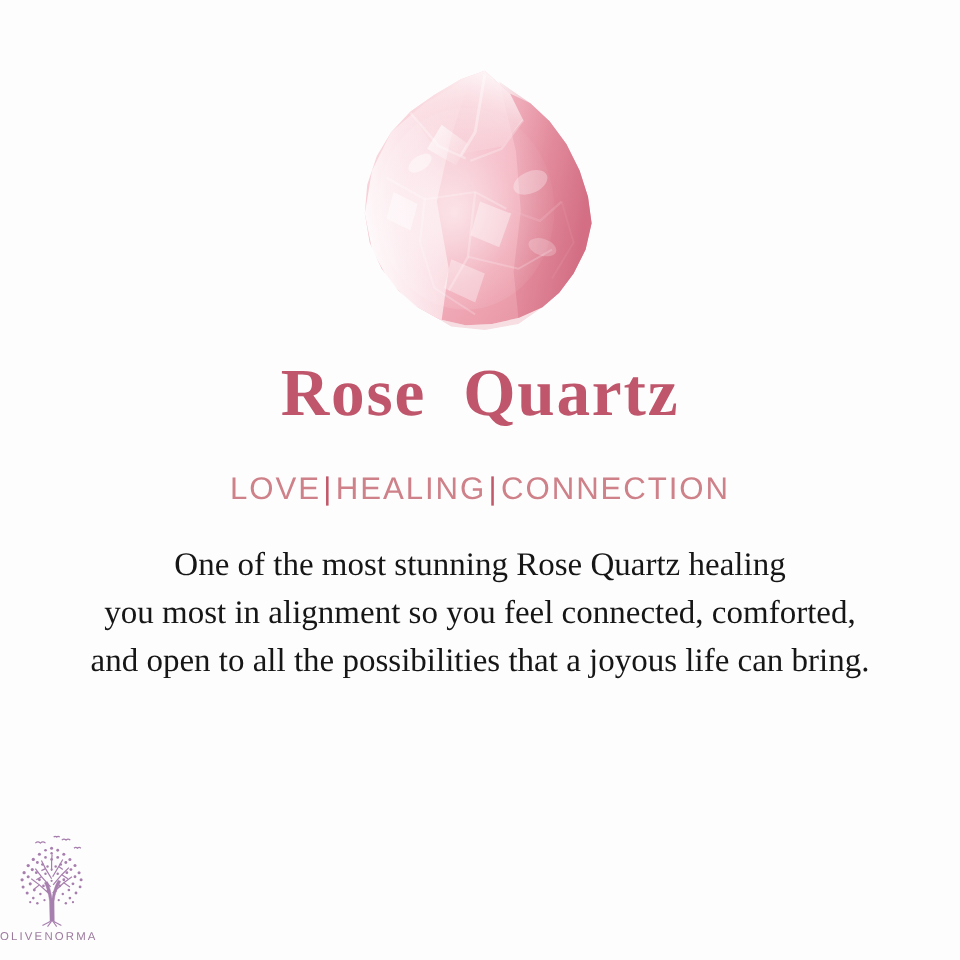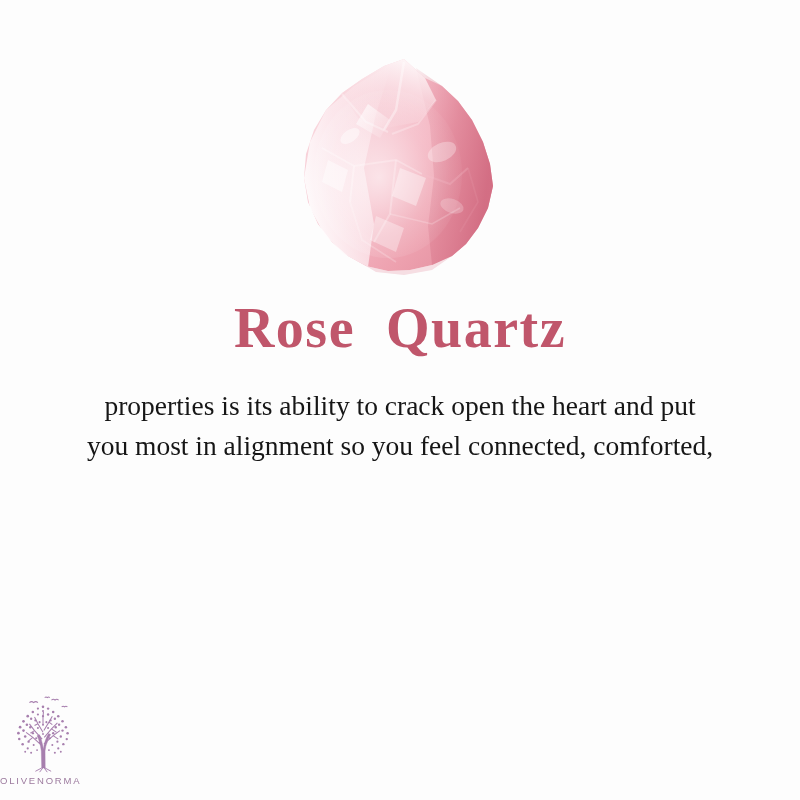--- a/index.html
+++ b/index.html
@@ -204,24 +204,26 @@
         </g>
 
         <path d="M74 210 L96 215 L118 214 L140 209 L160 200
                  L140 214 L112 219 L84 216 Z" fill="#e7a3b1" opacity="0.35"></path>
       </svg>
     </div>
   </div>
 
   <h1 class="title">Rose  Quartz</h1>
 
+  <div class="subtitle"><span>LOVE</span><span class="sep">|</span><span>HEALING</span><span class="sep">|</span><span>CONNECTION</span></div>
 
   <p class="desc">
-    <span class="line">properties is its ability to crack open the heart and put</span>
+    <span class="line">One of the most stunning Rose Quartz healing</span>
     <span class="line">you most in alignment so you feel connected, comforted,</span>
+    <span class="line">and open to all the possibilities that a joyous life can bring.</span>
   </p>
 
   <div class="logo">
     <svg class="logo-mark" viewBox="0 0 100 92" xmlns="http://www.w3.org/2000/svg">
       <g fill="#a77fae" stroke="#a77fae">
 
         <path d="M48.5 86 L48 66 C47 58 45 52 43 48 L46 47 C48 52 49.6 58 50.4 64
                  C51.4 57 53.6 50 56.6 45.5 L59 46.6 C55.6 52 53.2 59 52.4 66 L52.6 86 Z" stroke-width="0.5"></path>
         <path d="M48.6 86 L41 90 M52.2 86 L59.6 90 M49.8 86 L46 91 M51.4 86 L55 91" stroke-width="1.1" fill="none"></path>
 

